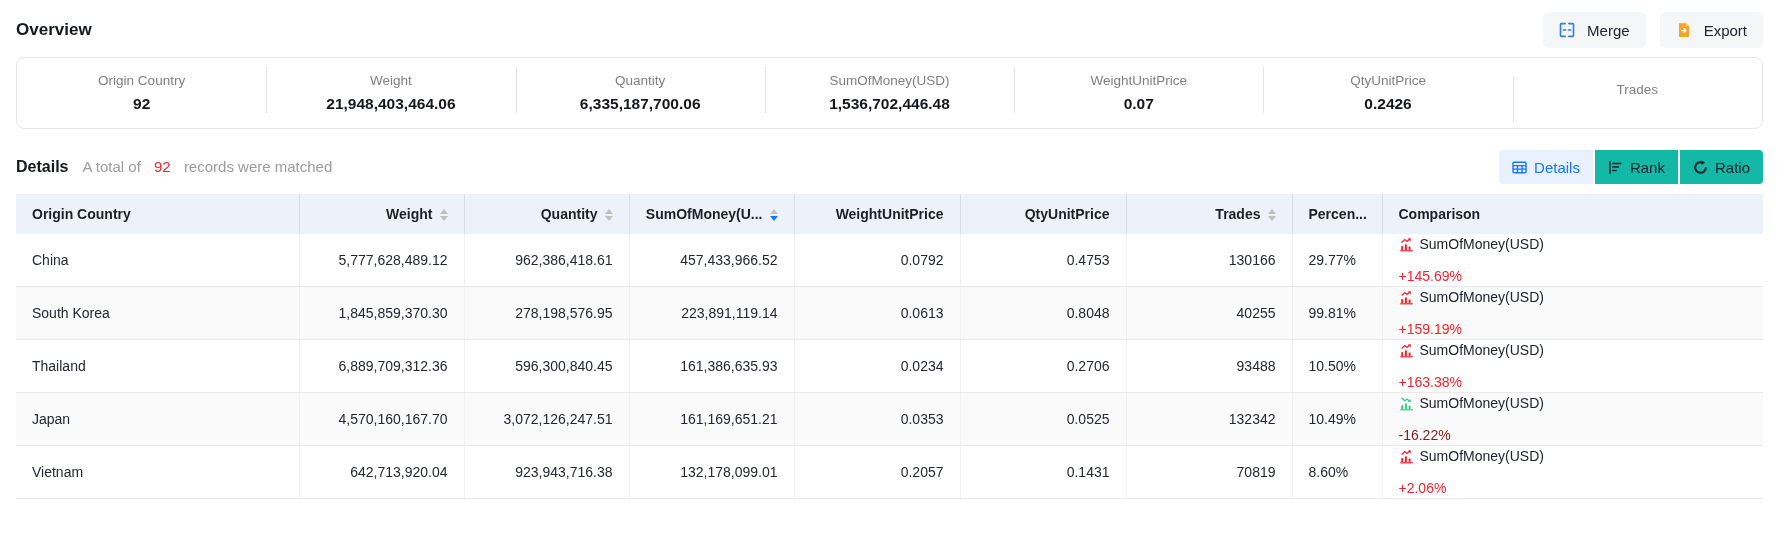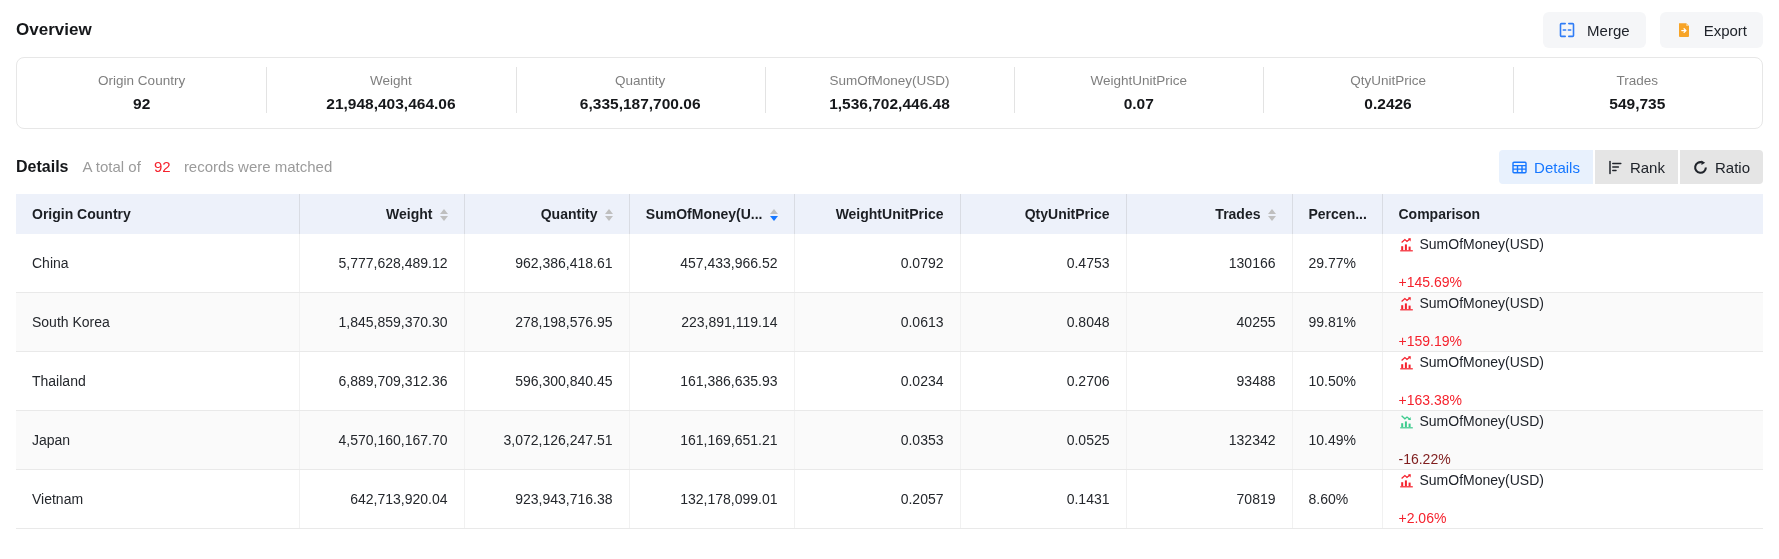--- a/index.html
+++ b/index.html
@@ -38,21 +38,21 @@
 
   
   .details-row { margin-top: 21px; display: flex; justify-content: space-between; align-items: center; }
   .details-left { display: flex; align-items: baseline; }
   .details-title { font-size: 16px; font-weight: bold; color: #15171a; }
   .match-text { font-size: 15px; color: #9b9b9b; margin-left: 14px; }
   .match-count { color: #f5222d; margin: 0 9px; }
   .tab-group { display: flex; gap: 2px; }
   .tab {
     display: inline-flex; align-items: center; gap: 7px;
-    height: 34px; padding: 0 13px; background: #e5e5e5; border: none;
+    height: 34px; padding: 0 13px; background: #14b8a6; border: none;
     font-size: 15px; color: #20242b; cursor: pointer; font-family: inherit;
   }
   .tab:first-child { border-radius: 4px 0 0 4px; }
   .tab:last-child { border-radius: 0 4px 4px 0; }
   .tab.active { background: #e8f1fd; color: #1677ff; }
 
   
   table { margin-top: 10px; width: 100%; border-collapse: collapse; table-layout: fixed; }
   thead th {
     background: #edf1fa; height: 40px; font-size: 14px; font-weight: bold;
@@ -68,21 +68,21 @@
   tbody td.num { text-align: right; }
   tbody tr:nth-child(even) { background: #fafafa; }
 
   .sort { display: inline-flex; flex-direction: column; gap: 2px; margin-left: 7px; vertical-align: middle; }
   .caret-up { width: 0; height: 0; border-left: 4px solid transparent; border-right: 4px solid transparent; border-bottom: 5px solid #bfbfbf; }
   .caret-down { width: 0; height: 0; border-left: 4px solid transparent; border-right: 4px solid transparent; border-top: 5px solid #bfbfbf; }
   .caret-down.active { border-top-color: #1677ff; }
 
   .cmp-line1 { display: flex; align-items: center; gap: 6px; color: #20242b; line-height: 20px; }
   .cmp-line1 svg { flex: 0 0 auto; }
-  .cmp-change { line-height: 20px; margin-top: 18px; }
+  .cmp-change { line-height: 20px; margin-top: 12px; }
   .cmp-change.up { color: #f5222d; }
   .cmp-change.down { color: #7f1d1d; }
 </style>
 </head>
 <body>
 
 <div class="page">
 
   <div class="header-row">
     <div class="page-title">Overview</div>
@@ -130,21 +130,20 @@
       <div class="stat">
         <div class="stat-label">WeightUnitPrice</div>
         <div class="stat-value">0.07</div>
       </div>
       <div class="stat">
         <div class="stat-label">QtyUnitPrice</div>
         <div class="stat-value">0.2426</div>
       </div>
       <div class="stat">
         <div class="stat-label">Trades</div>
-        <div class="stat-value">549,735</div>
       </div>
     </div>
 
   <div class="details-row">
     <div class="details-left">
       <span class="details-title">Details</span>
       <span class="match-text">
         <span>A total of</span>
         <span class="match-count">92</span>
         <span>records were matched</span>

